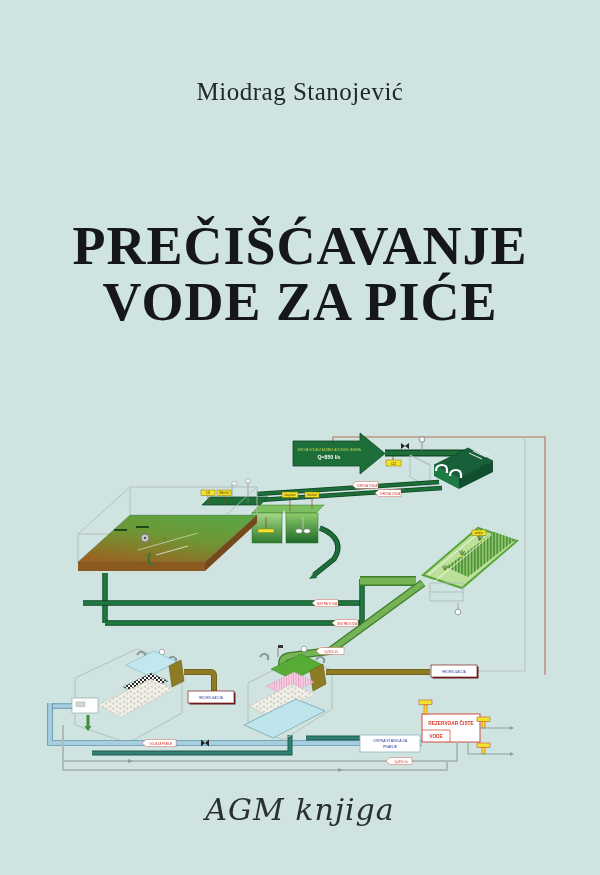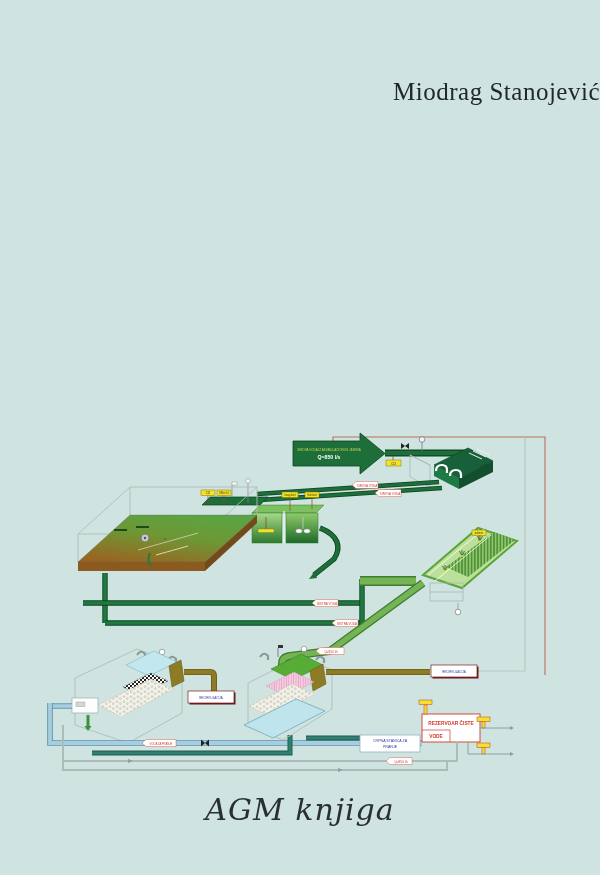--- a/index.html
+++ b/index.html
@@ -1,38 +1,42 @@
 <!DOCTYPE html>
 <html><head>
 <meta charset="utf-8">
 <style>
   html,body{margin:0;padding:0;}
   body{width:600px;height:875px;overflow:hidden;}
   .cover{position:relative;width:600px;height:875px;background:#cfe4e1;font-family:"Liberation Serif",serif;}
-  .author{position:absolute;top:78px;left:0;width:600px;text-align:right;
+  .author{position:absolute;top:78px;left:0;width:600px;text-align:center;
           font-size:25px;color:#20282a;letter-spacing:0.5px;}
   .title{position:absolute;top:218px;left:0;width:600px;text-align:center;
          font-weight:700;color:#151718;line-height:56px;}
   .title .l1{font-size:54px;letter-spacing:1px;display:block;}
   .title .l2{font-size:54px;letter-spacing:1px;display:block;}
   .publisher{position:absolute;top:792px;left:0;width:600px;text-align:center;
              font-family:"DejaVu Serif",serif;font-style:italic;font-size:30px;color:#2a2f31;letter-spacing:1px;}
   .diagram{position:absolute;left:38px;top:425px;width:524px;height:372px;}
   svg text{font-family:"Liberation Sans",sans-serif;}
   .redlbl{fill:#d8362a;}
   .bluelbl{fill:#2a3f9e;}
   .signtxt{fill:#4a3a00;}
 </style>
 </head>
 <body>
 
 <div class="cover">
 
   <div class="author">Miodrag Stanojević</div>
 
+  <div class="title">
+    <span class="l1">PREČIŠĆAVANJE</span>
+    <span class="l2">VODE ZA PIĆE</span>
+  </div>
 
   <svg class="diagram" viewBox="0 0 524 372" xmlns="http://www.w3.org/2000/svg">
     <defs>
       <linearGradient id="gradBasin" x1="0.7" y1="0" x2="0.2" y2="1">
         <stop offset="0" stop-color="#5ca443"></stop>
         <stop offset="0.45" stop-color="#6f9634"></stop>
         <stop offset="1" stop-color="#9a6420"></stop>
       </linearGradient>
       <linearGradient id="gradTank" x1="0" y1="0" x2="0" y2="1">
         <stop offset="0" stop-color="#a7d98a"></stop>

